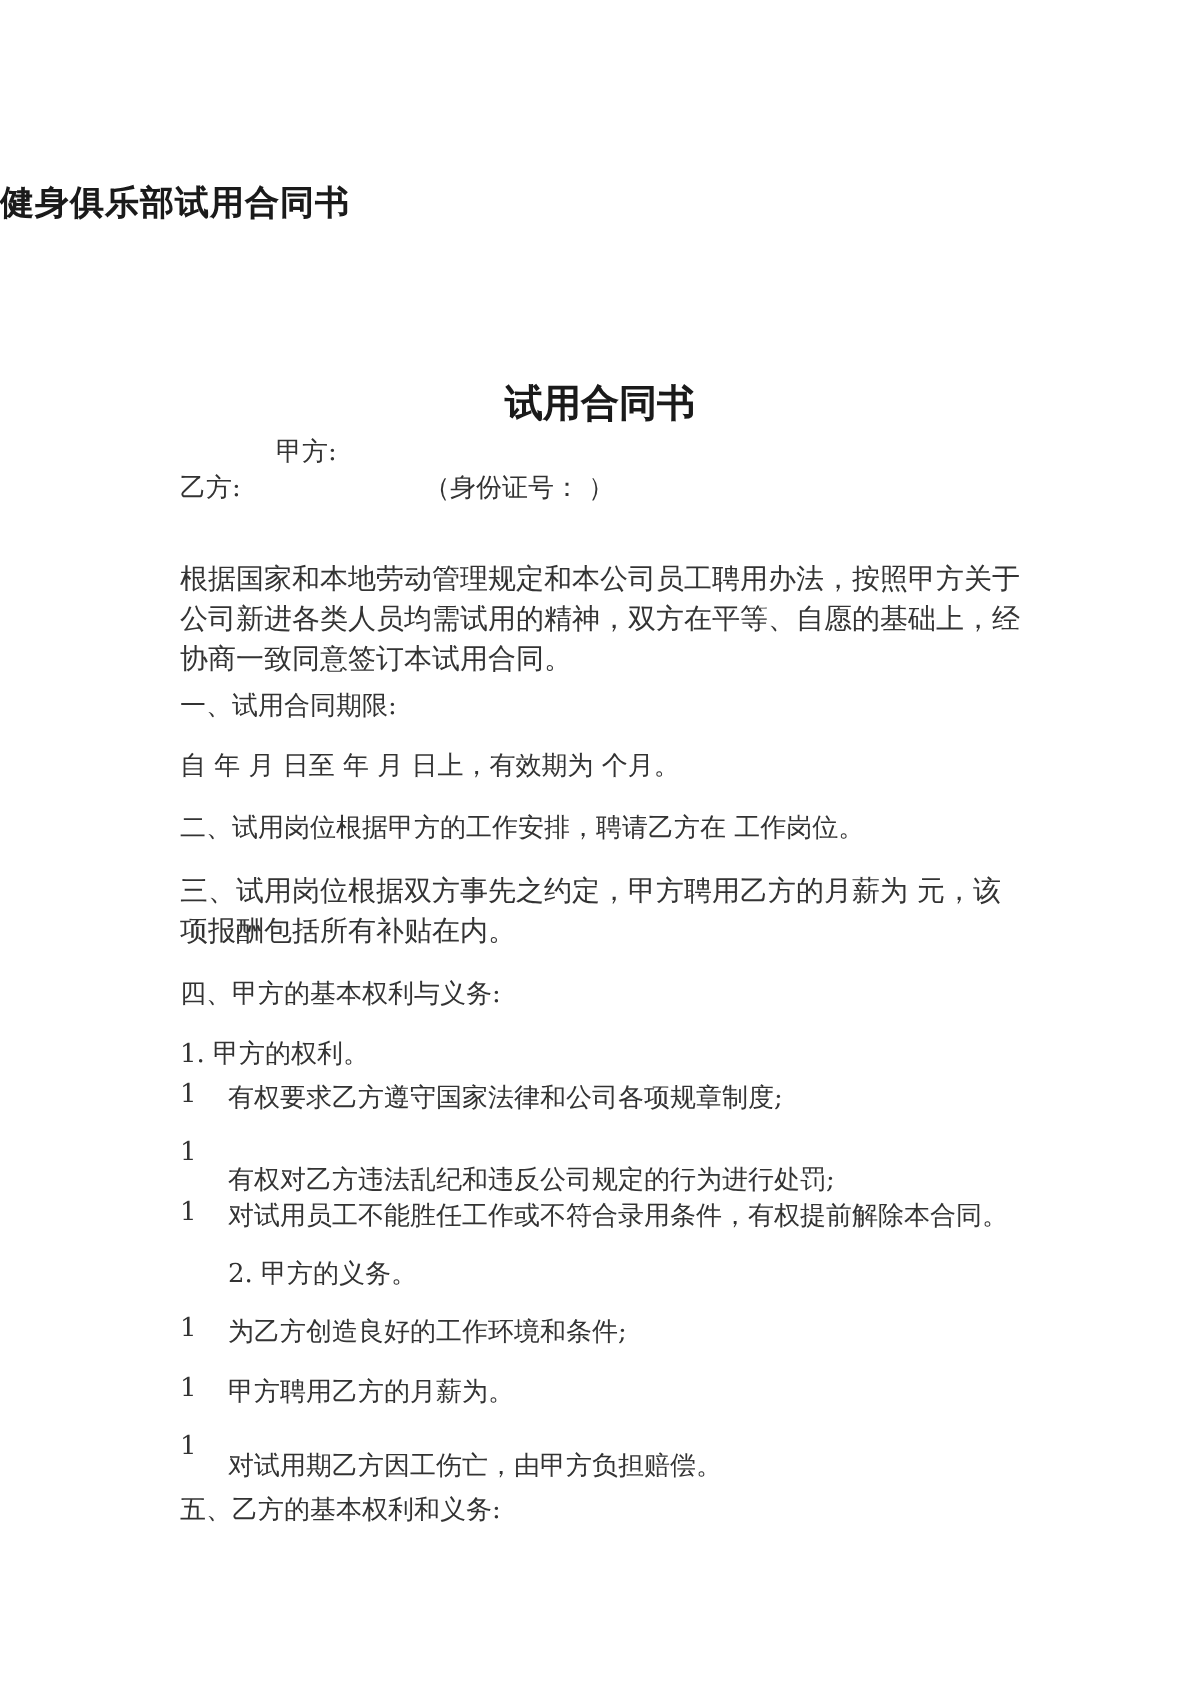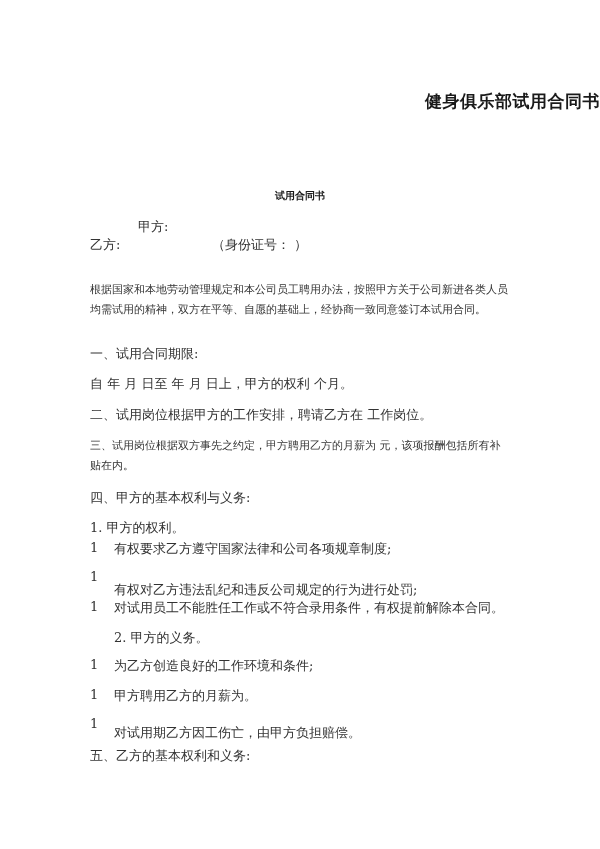--- a/index.html
+++ b/index.html
@@ -21,45 +21,45 @@
       width: 600px; height: 849px;
       background: #ffffff;
     }
     .abs {
       position: absolute;
       white-space: nowrap;
     }
     .doc-title {
       left: 0; width: 600px;
       top: 90px;
-      text-align: right;
+      text-align: left;
       font-size: 17px;
       font-weight: bold;
       color: #1a1a1a;
       letter-spacing: 0.5px;
     }
     .sub-title {
       left: 0; width: 600px;
       top: 189px;
       text-align: center;
-      font-size: 10px;
+      font-size: 19px;
       font-weight: bold;
       color: #1a1a1a;
     }
     .line {
       left: 90px;
       font-size: 13px;
       line-height: 20px;
       color: #333333;
     }
     .para {
       position: absolute;
       left: 90px;
       width: 420px;
-      font-size: 11px;
+      font-size: 14px;
       line-height: 20px;
       color: #333333;
       white-space: normal;
     }
     .item-num {
       position: absolute;
       left: 90px;
       font-size: 13px;
       color: #333333;
     }
@@ -80,21 +80,21 @@
 
   <div class="abs sub-title">试用合同书</div>
 
   <div class="abs line" style="top:217px;margin-left:48px;">甲方:</div>
   <div class="abs line" style="top:235px;">乙方:</div>
   <div class="abs line" style="top:235px; left:212px;">（身份证号：  ）</div>
 
   <div class="para" style="top:280px;">根据国家和本地劳动管理规定和本公司员工聘用办法，按照甲方关于公司新进各类人员均需试用的精神，双方在平等、自愿的基础上，经协商一致同意签订本试用合同。</div>
 
   <div class="abs line" style="top:344px;">一、试用合同期限:</div>
-  <div class="abs line" style="top:374px;">自 年 月 日至 年 月 日上，甲方的权利 个月。</div>
+  <div class="abs line" style="top:374px;">自 年 月 日至 年 月 日上，有效期为 个月。</div>
   <div class="abs line" style="top:405px;">二、试用岗位根据甲方的工作安排，聘请乙方在 工作岗位。</div>
   <div class="para" style="top:436px;">三、试用岗位根据双方事先之约定，甲方聘用乙方的月薪为 元，该项报酬包括所有补贴在内。</div>
   <div class="abs line" style="top:488px;">四、甲方的基本权利与义务:</div>
   <div class="abs line" style="top:518px;">1. 甲方的权利。</div>
 
   <div>
     <span class="item-num" style="top:540px;">1</span>
     <span class="item-text" style="top:540px;">有权要求乙方遵守国家法律和公司各项规章制度;</span>
 
     <span class="item-num" style="top:569px;">1</span>

